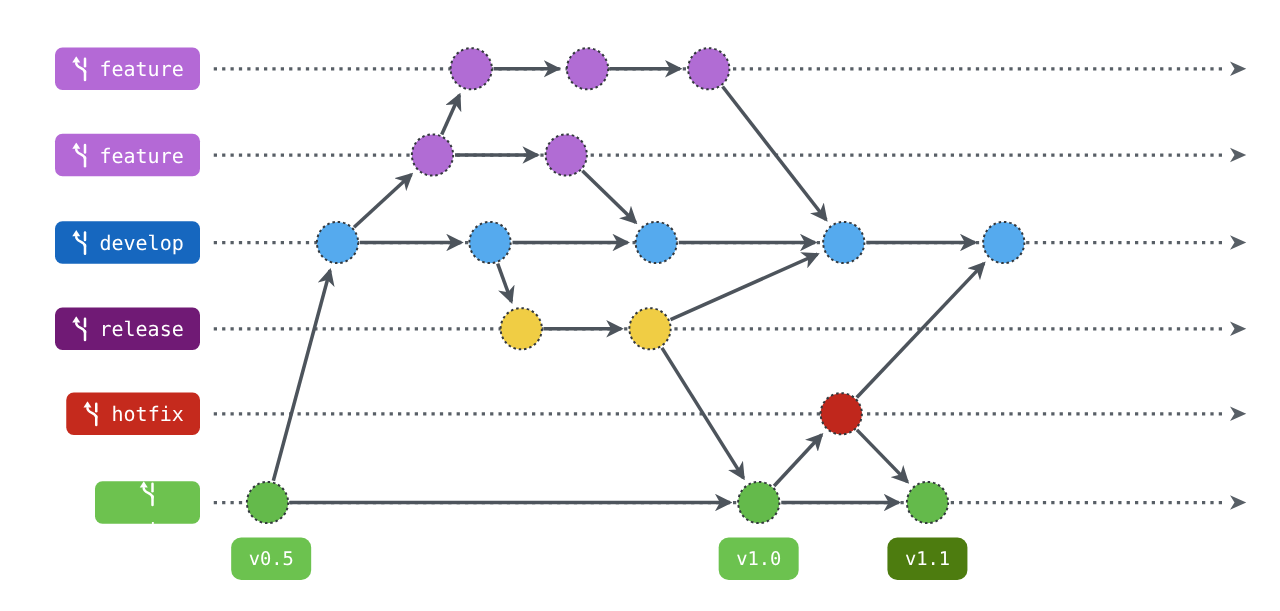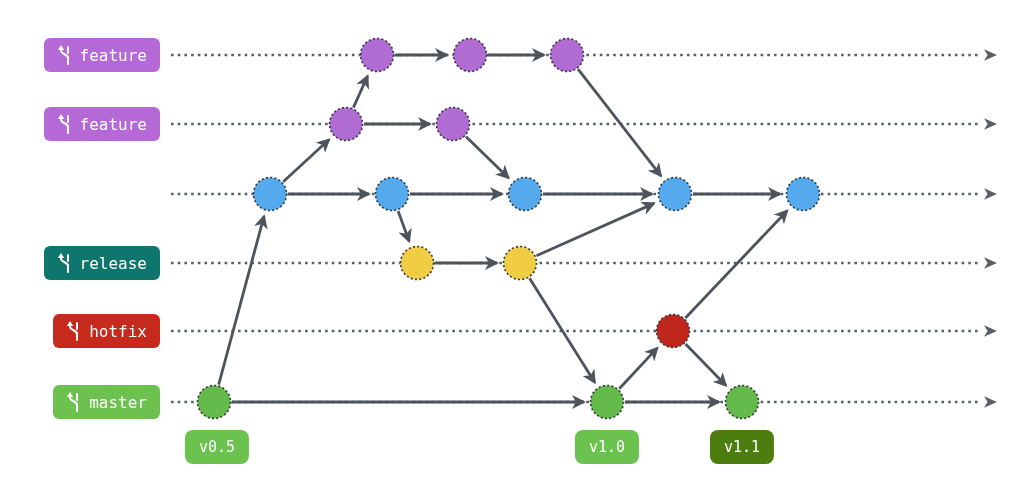--- a/index.html
+++ b/index.html
@@ -110,21 +110,32 @@
       <svg class="bicon" width="15" height="21" viewBox="0 0 15 21">
         <g fill="none" stroke="#ffffff" stroke-width="2" stroke-linecap="round">
           <path d="M11 2 v6"></path>
           <path d="M11 12 v7"></path>
           <path d="M11 13 C11 9 4 9.5 4 5.5"></path>
         </g>
         <path d="M4 0 L0.8 5 L7.2 5 Z" fill="#ffffff"></path>
       </svg>
       <span>feature</span>
     </div>
-    <div class="badge" style="background: #0f766e; color: rgb(255, 255, 255); top: 263px; right: 864px;">
+    <div class="badge" style="background: rgb(22, 103, 191); color: rgb(255, 255, 255); top: 194px; right: 864px;">
+      <svg class="bicon" width="15" height="21" viewBox="0 0 15 21">
+        <g fill="none" stroke="#ffffff" stroke-width="2" stroke-linecap="round">
+          <path d="M11 2 v6"></path>
+          <path d="M11 12 v7"></path>
+          <path d="M11 13 C11 9 4 9.5 4 5.5"></path>
+        </g>
+        <path d="M4 0 L0.8 5 L7.2 5 Z" fill="#ffffff"></path>
+      </svg>
+      <span>develop</span>
+    </div>
+    <div class="badge" style="background: #701a75; color: rgb(255, 255, 255); top: 263px; right: 864px;">
       <svg class="bicon" width="15" height="21" viewBox="0 0 15 21">
         <g fill="none" stroke="#ffffff" stroke-width="2" stroke-linecap="round">
           <path d="M11 2 v6"></path>
           <path d="M11 12 v7"></path>
           <path d="M11 13 C11 9 4 9.5 4 5.5"></path>
         </g>
         <path d="M4 0 L0.8 5 L7.2 5 Z" fill="#ffffff"></path>
       </svg>
       <span>release</span>
     </div>
@@ -132,21 +143,21 @@
       <svg class="bicon" width="15" height="21" viewBox="0 0 15 21">
         <g fill="none" stroke="#ffffff" stroke-width="2" stroke-linecap="round">
           <path d="M11 2 v6"></path>
           <path d="M11 12 v7"></path>
           <path d="M11 13 C11 9 4 9.5 4 5.5"></path>
         </g>
         <path d="M4 0 L0.8 5 L7.2 5 Z" fill="#ffffff"></path>
       </svg>
       <span>hotfix</span>
     </div>
-    <div class="badge" style="background: rgb(109, 194, 79); color: rgb(255, 255, 255); top: 402px; right: 864px;">
+    <div class="badge" style="background: rgb(109, 194, 79); color: rgb(255, 255, 255); top: 402px; right: 864px; flex-direction: column;">
       <svg class="bicon" width="15" height="21" viewBox="0 0 15 21">
         <g fill="none" stroke="#ffffff" stroke-width="2" stroke-linecap="round">
           <path d="M11 2 v6"></path>
           <path d="M11 12 v7"></path>
           <path d="M11 13 C11 9 4 9.5 4 5.5"></path>
         </g>
         <path d="M4 0 L0.8 5 L7.2 5 Z" fill="#ffffff"></path>
       </svg>
       <span>master</span>
     </div>

